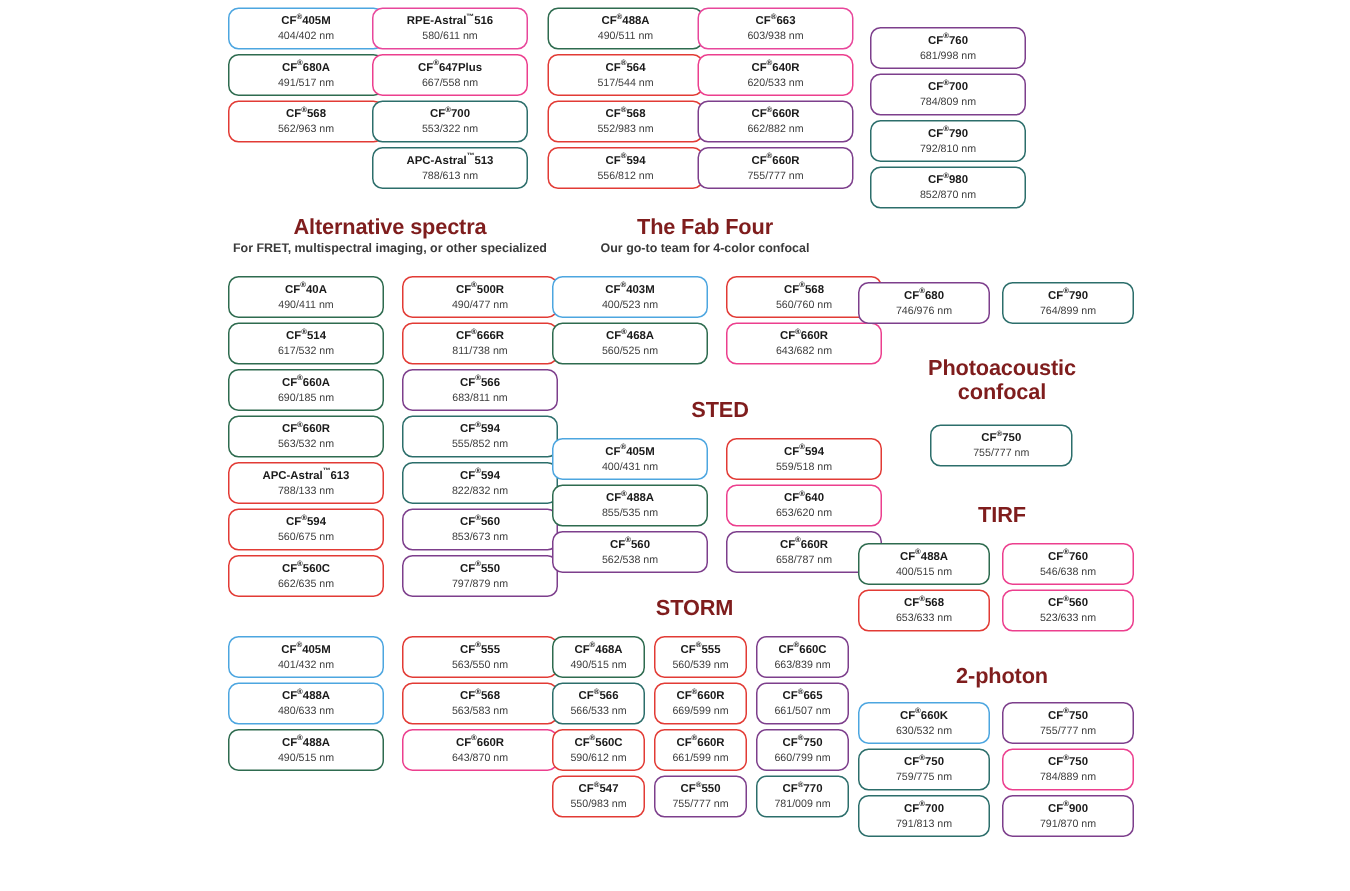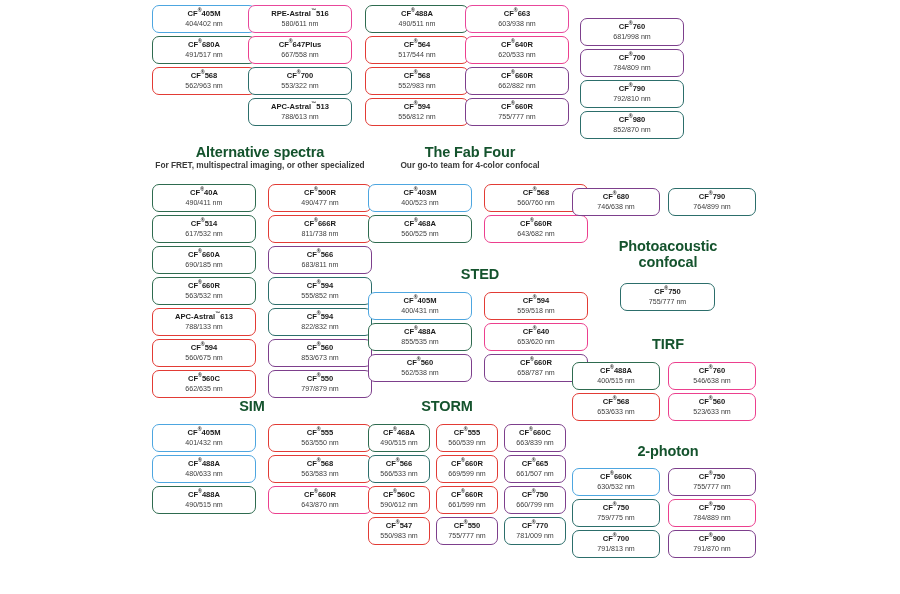--- a/index.html
+++ b/index.html
@@ -21,21 +21,21 @@
   }
 
   
   .sec-head {
     position: absolute;
     text-align: center;
   }
   .sec-title {
     font-size: 14.5px;
     font-weight: bold;
-    color: #14532d;
+    color: #7f1d1d;
     line-height: 1.12;
     letter-spacing: -0.1px;
     white-space: pre-line;
   }
   .sec-sub {
     font-size: 8.3px;
     color: #3a3a3a;
     line-height: 1.2;
     margin-top: 1px;
     white-space: nowrap;
@@ -259,21 +259,21 @@
     <div class="chip" style="left: 368px; top: 354px; width: 104px; height: 28px; border-color: rgb(125, 63, 140);">
       <div class="chip-name">CF<sup>®</sup>560</div>
       <div class="chip-ex">562/538 nm</div>
     </div>
     <div class="chip" style="left: 484px; top: 354px; width: 104px; height: 28px; border-color: rgb(125, 63, 140);">
       <div class="chip-name">CF<sup>®</sup>660R</div>
       <div class="chip-ex">658/787 nm</div>
     </div>
     <div class="chip" style="left: 572px; top: 188px; width: 88px; height: 28px; border-color: rgb(125, 63, 140);">
       <div class="chip-name">CF<sup>®</sup>680</div>
-      <div class="chip-ex">746/638 nm</div>
+      <div class="chip-ex">746/976 nm</div>
     </div>
     <div class="chip" style="left: 668px; top: 188px; width: 88px; height: 28px; border-color: rgb(44, 110, 107);">
       <div class="chip-name">CF<sup>®</sup>790</div>
       <div class="chip-ex">764/899 nm</div>
     </div>
     <div class="sec-head" style="left: 572px; top: 238px; width: 192px;">
       <div class="sec-title">Photoacoustic
 confocal</div>
     </div>
     <div class="chip" style="left: 620px; top: 283px; width: 95px; height: 28px; border-color: rgb(44, 110, 107);">
@@ -319,23 +319,20 @@
       <div class="chip-ex">784/889 nm</div>
     </div>
     <div class="chip" style="left: 572px; top: 530px; width: 88px; height: 28px; border-color: rgb(44, 110, 107);">
       <div class="chip-name">CF<sup>®</sup>700</div>
       <div class="chip-ex">791/813 nm</div>
     </div>
     <div class="chip" style="left: 668px; top: 530px; width: 88px; height: 28px; border-color: rgb(125, 63, 140);">
       <div class="chip-name">CF<sup>®</sup>900</div>
       <div class="chip-ex">791/870 nm</div>
     </div>
-    <div class="sec-head" style="left: 152px; top: 398px; width: 200px;">
-      <div class="sec-title">SIM</div>
-    </div>
     <div class="chip" style="left: 152px; top: 424px; width: 104px; height: 28px; border-color: rgb(77, 166, 224);">
       <div class="chip-name">CF<sup>®</sup>405M</div>
       <div class="chip-ex">401/432 nm</div>
     </div>
     <div class="chip" style="left: 268px; top: 424px; width: 104px; height: 28px; border-color: rgb(226, 59, 53);">
       <div class="chip-name">CF<sup>®</sup>555</div>
       <div class="chip-ex">563/550 nm</div>
     </div>
     <div class="chip" style="left: 152px; top: 455px; width: 104px; height: 28px; border-color: rgb(77, 166, 224);">
       <div class="chip-name">CF<sup>®</sup>488A</div>
@@ -346,21 +343,21 @@
       <div class="chip-ex">563/583 nm</div>
     </div>
     <div class="chip" style="left: 152px; top: 486px; width: 104px; height: 28px; border-color: rgb(46, 107, 79);">
       <div class="chip-name">CF<sup>®</sup>488A</div>
       <div class="chip-ex">490/515 nm</div>
     </div>
     <div class="chip" style="left: 268px; top: 486px; width: 104px; height: 28px; border-color: rgb(236, 63, 142);">
       <div class="chip-name">CF<sup>®</sup>660R</div>
       <div class="chip-ex">643/870 nm</div>
     </div>
-    <div class="sec-head" style="left: 352px; top: 398px; width: 190px;">
+    <div class="sec-head" style="left: 368px; top: 398px; width: 190px;">
       <div class="sec-title">STORM</div>
     </div>
     <div class="chip" style="left: 368px; top: 424px; width: 62px; height: 28px; border-color: rgb(46, 107, 79);">
       <div class="chip-name">CF<sup>®</sup>468A</div>
       <div class="chip-ex">490/515 nm</div>
     </div>
     <div class="chip" style="left: 436px; top: 424px; width: 62px; height: 28px; border-color: rgb(226, 59, 53);">
       <div class="chip-name">CF<sup>®</sup>555</div>
       <div class="chip-ex">560/539 nm</div>
     </div>

